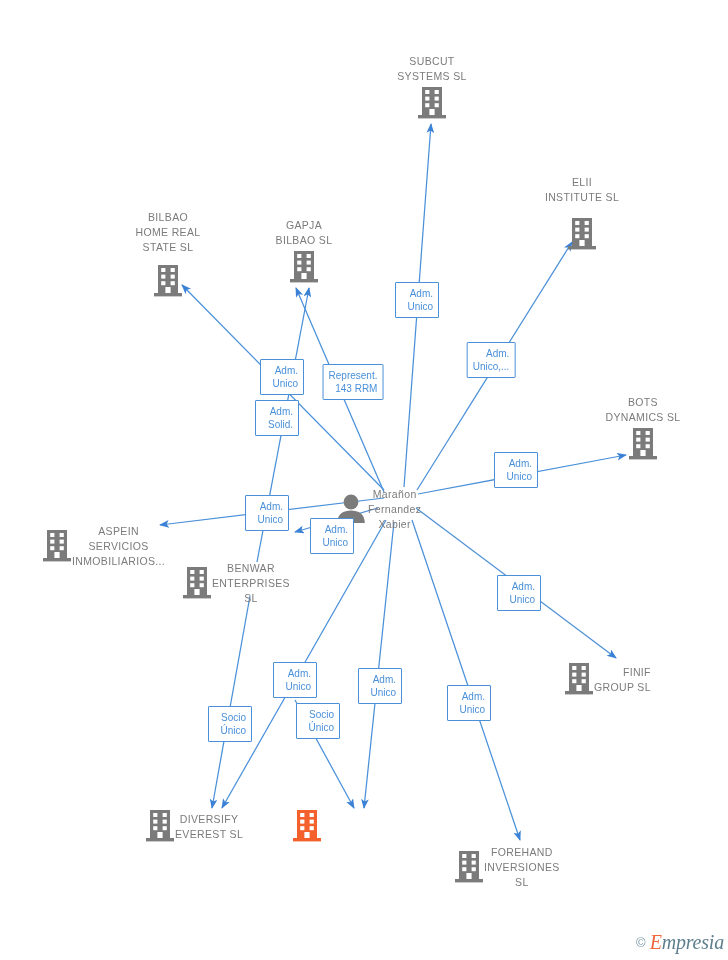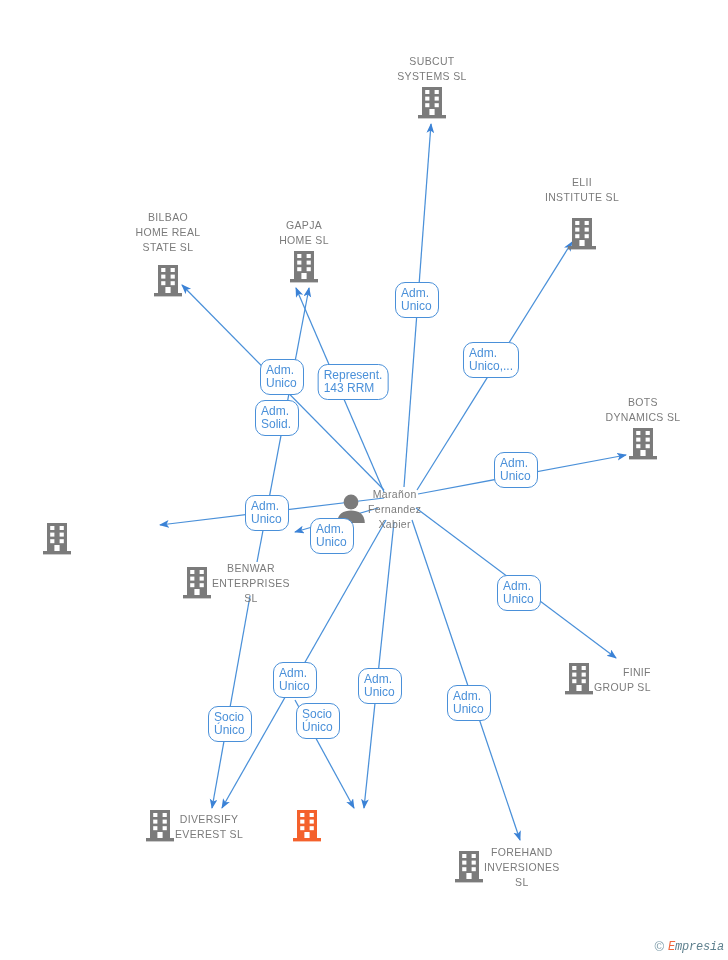--- a/index.html
+++ b/index.html
@@ -60,47 +60,47 @@
   .node.highlight .node-label {
     color: #6e6e6e;
     font-weight: bold;
     letter-spacing: 0.2px;
   }
   .edge-label {
     position: absolute;
     box-sizing: border-box;
     background: #ffffff;
     border: 1.4px solid #4a90d9;
-    border-radius: 10px;
+    border-radius: 1px;
     color: #4a90d9;
-    font-size: 12px;
+    font-size: 10px;
     line-height: 13px;
-    text-align: left;
+    text-align: right;
     padding: 4px 5px;
     white-space: pre-line;
     min-width: 44px;
     transform: translate(-50%, -50%);
   }
   #watermark {
     position: absolute;
     right: 8px;
     bottom: 6px;
     display: flex;
     align-items: center;
     gap: 4px;
     font-size: 15px;
   }
   #watermark .copy-mark {
     color: #7a9aa8;
     font-size: 13px;
   }
   #watermark .brand {
-    font-family: Liberation Mono, monospace;
+    font-family: Liberation Serif, serif;
     font-style: italic;
-    font-size: 12px;
+    font-size: 20px;
     color: #f0663c;
     letter-spacing: -0.2px;
   }
   #watermark .brand .brand-rest {
     color: #5d7f8d;
     font-style: italic;
   }
 </style>
 </head>
 <body>
@@ -169,21 +169,21 @@
             <rect x="1" y="29" width="28" height="3.4" fill="#7b7b7b"></rect>
             <rect x="8.2" y="4" width="4.2" height="4" fill="#ffffff"></rect>
             <rect x="17.6" y="4" width="4.2" height="4" fill="#ffffff"></rect>
             <rect x="8.2" y="10.6" width="4.2" height="4" fill="#ffffff"></rect>
             <rect x="17.6" y="10.6" width="4.2" height="4" fill="#ffffff"></rect>
             <rect x="8.2" y="17.2" width="4.2" height="4" fill="#ffffff"></rect>
             <rect x="17.6" y="17.2" width="4.2" height="4" fill="#ffffff"></rect>
             <rect x="12.4" y="23" width="5.2" height="6" fill="#ffffff"></rect>
           </svg></span>
         <span class="node-label">GAPJA
-HOME  SL</span>
+BILBAO  SL</span>
       </div>
       <div class="node label-above" style="left: 570px; top: 175px; gap: 10px;">
         <span class="node-icon"><svg width="30" height="34" viewBox="0 0 30 34" xmlns="http://www.w3.org/2000/svg">
             <rect x="5" y="1" width="20" height="28" fill="#7b7b7b"></rect>
             <rect x="1" y="29" width="28" height="3.4" fill="#7b7b7b"></rect>
             <rect x="8.2" y="4" width="4.2" height="4" fill="#ffffff"></rect>
             <rect x="17.6" y="4" width="4.2" height="4" fill="#ffffff"></rect>
             <rect x="8.2" y="10.6" width="4.2" height="4" fill="#ffffff"></rect>
             <rect x="17.6" y="10.6" width="4.2" height="4" fill="#ffffff"></rect>
             <rect x="8.2" y="17.2" width="4.2" height="4" fill="#ffffff"></rect>
@@ -213,20 +213,23 @@
             <rect x="5" y="1" width="20" height="28" fill="#7b7b7b"></rect>
             <rect x="1" y="29" width="28" height="3.4" fill="#7b7b7b"></rect>
             <rect x="8.2" y="4" width="4.2" height="4" fill="#ffffff"></rect>
             <rect x="17.6" y="4" width="4.2" height="4" fill="#ffffff"></rect>
             <rect x="8.2" y="10.6" width="4.2" height="4" fill="#ffffff"></rect>
             <rect x="17.6" y="10.6" width="4.2" height="4" fill="#ffffff"></rect>
             <rect x="8.2" y="17.2" width="4.2" height="4" fill="#ffffff"></rect>
             <rect x="17.6" y="17.2" width="4.2" height="4" fill="#ffffff"></rect>
             <rect x="12.4" y="23" width="5.2" height="6" fill="#ffffff"></rect>
           </svg></span>
+        <span class="node-label">ASPEIN
+SERVICIOS
+INMOBILIARIOS...</span>
       </div>
       <div class="node" style="left: 240px; top: 559px;">
         <span class="node-icon"><svg width="30" height="34" viewBox="0 0 30 34" xmlns="http://www.w3.org/2000/svg">
             <rect x="5" y="1" width="20" height="28" fill="#7b7b7b"></rect>
             <rect x="1" y="29" width="28" height="3.4" fill="#7b7b7b"></rect>
             <rect x="8.2" y="4" width="4.2" height="4" fill="#ffffff"></rect>
             <rect x="17.6" y="4" width="4.2" height="4" fill="#ffffff"></rect>
             <rect x="8.2" y="10.6" width="4.2" height="4" fill="#ffffff"></rect>
             <rect x="17.6" y="10.6" width="4.2" height="4" fill="#ffffff"></rect>
             <rect x="8.2" y="17.2" width="4.2" height="4" fill="#ffffff"></rect>

